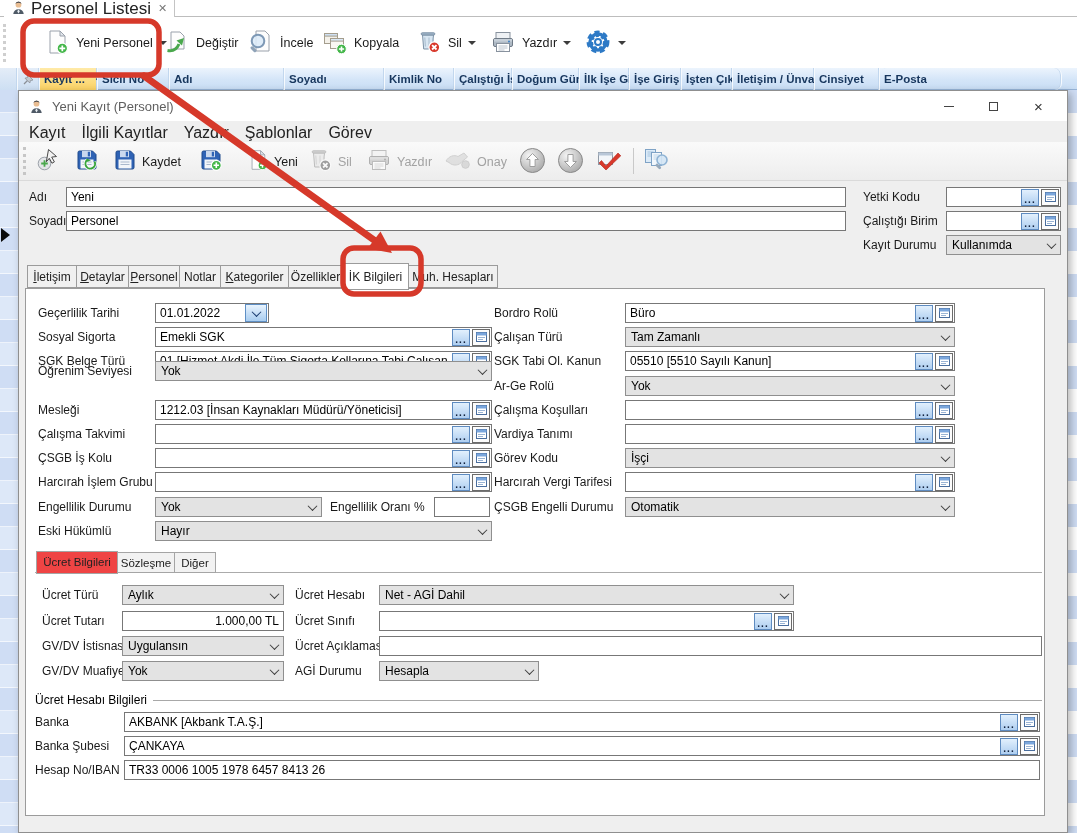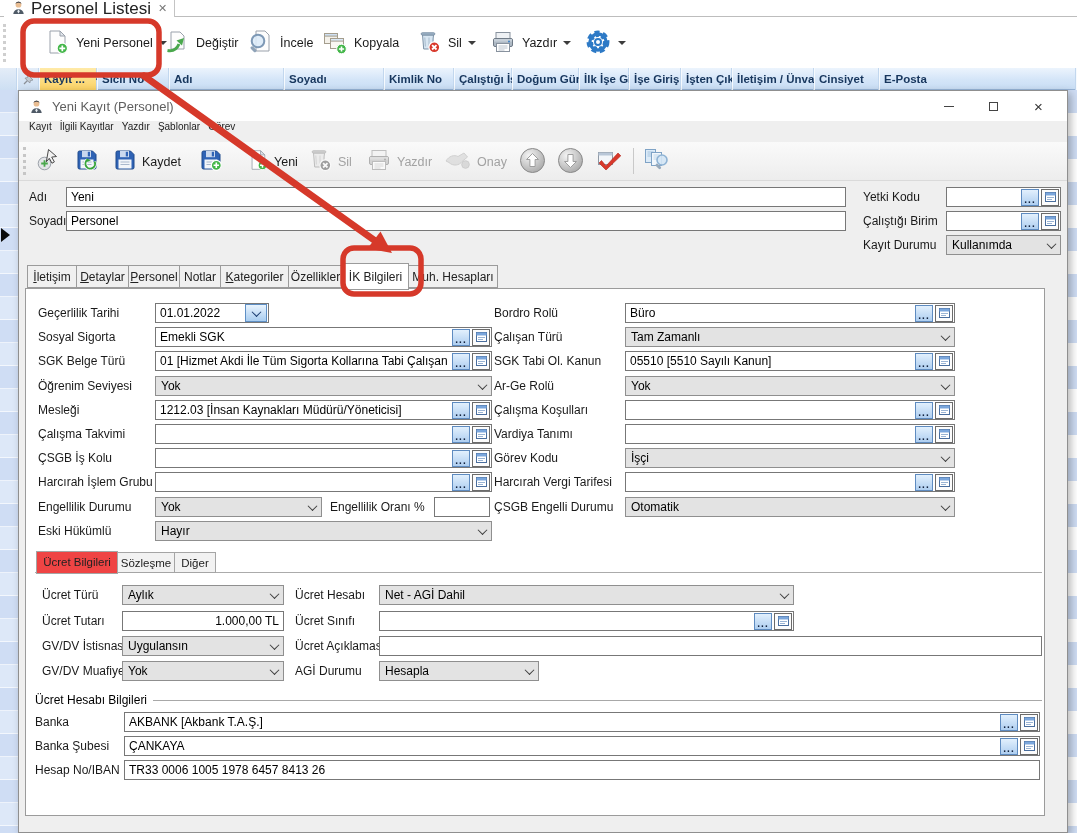--- a/index.html
+++ b/index.html
@@ -45,22 +45,22 @@
           box-shadow:3px 3px 8px rgba(0,0,0,.28)}
   .d-title{position:absolute;left:0;top:0;width:100%;height:30px;background:#fff;display:flex;align-items:center}
   .d-title .ttl{margin-left:8px;font-size:13px;color:#5f5f5f}
   .d-title .ticon{margin-left:10px;display:flex}
   .wbtns{position:absolute;right:6px;top:0;height:30px;display:flex}
   .wbtn{width:45px;height:30px;display:flex;align-items:center;justify-content:center;color:#333}
   .wg-min{width:10px;border-top:1.4px solid #444}
   .wg-max{width:9px;height:9px;border:1.3px solid #444}
   .wg-x{font-size:15px;line-height:1;color:#333}
 
-  .d-menu{position:absolute;left:10px;top:30px;height:21px;display:flex;align-items:flex-start;gap:8px;
-          font-size:10px;color:#222}
+  .d-menu{position:absolute;left:10px;top:30px;height:21px;display:flex;align-items:flex-end;gap:16px;
+          font-size:16px;color:#222}
   .d-toolbar{position:absolute;left:0;top:51px;width:100%;height:39px;
              background:linear-gradient(#fafafa,#ededed);border-bottom:1px solid #dadada}
   .d-toolbar::before{content:"";position:absolute;left:4px;top:5px;height:28px;border-left:3px dotted #c6c6c6}
   .dtb{position:absolute;top:5px;height:29px;display:flex;align-items:center;gap:5px}
   .dtb .tlabel{font-size:12.5px;color:#1a1a1a;white-space:nowrap}
   .dtb.dis .tlabel{color:#a2a2a2}
   .dtb.dis svg{filter:grayscale(1) opacity(.55)}
   .vsep{position:absolute;top:6px;height:26px;border-left:1px solid #c9c9c9}
 
   
@@ -238,21 +238,21 @@
       </div>
       <div class="g-cell" style="width: 51px;">
         <span>İşten Çık...</span>
       </div>
       <div class="g-cell" style="width: 82px;">
         <span>İletişim / Ünvanı</span>
       </div>
       <div class="g-cell" style="width: 65px;">
         <span>Cinsiyet</span>
       </div>
-      <div class="g-cell" style="width: 197px;">
+      <div class="g-cell" style="width: 182px; border-radius: 7px;">
         <span>E-Posta</span>
       </div>
     </div>
 
   <div class="abs l-strip"></div>
   <div class="abs r-strip"></div>
   <div class="abs row-marker"></div>
 
   <div class="abs dialog">
     <div class="d-title">
@@ -506,21 +506,21 @@
             <span class="btn-dots">...</span>
             <span class="btn-list">
               <svg width="11" height="10" viewBox="0 0 11 10">
                 <rect x=".5" y=".5" width="10" height="9" fill="#fff" stroke="#4a6e9e"></rect>
                 <rect x=".5" y=".5" width="10" height="3" fill="#7aa6dc"></rect>
                 <path d="M2 5.5h7M2 7.5h5" stroke="#9ab4d4"></path>
               </svg>
             </span>
           </span>
         </div>
-        <div class="frow" style="left: 12px; top: 87px;">
+        <div class="frow" style="left: 12px; top: 72px;">
           <span class="flabel" style="width:117px">Öğrenim Seviyesi</span>
           <span class="combo" style="width:337px">
             <span class="val">Yok</span>
             <span class="chev"></span>
           </span>
         </div>
         <div class="frow" style="left: 12px; top: 111px;">
           <span class="flabel" style="width:117px">Mesleği</span>
           <span class="lookup" style="width:337px">
             <input class="in" readonly="" value="1212.03 [İnsan Kaynakları Müdürü/Yöneticisi]" style="">

